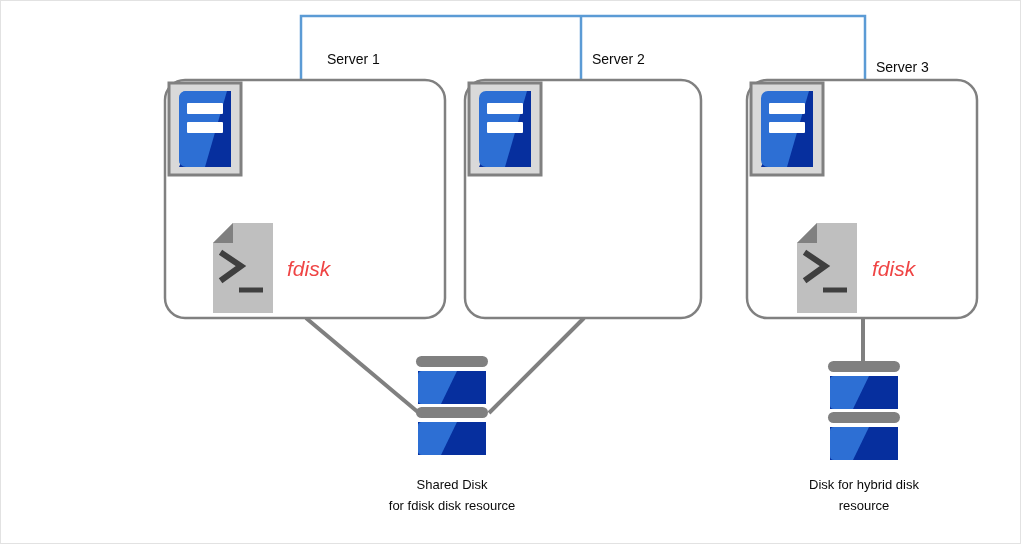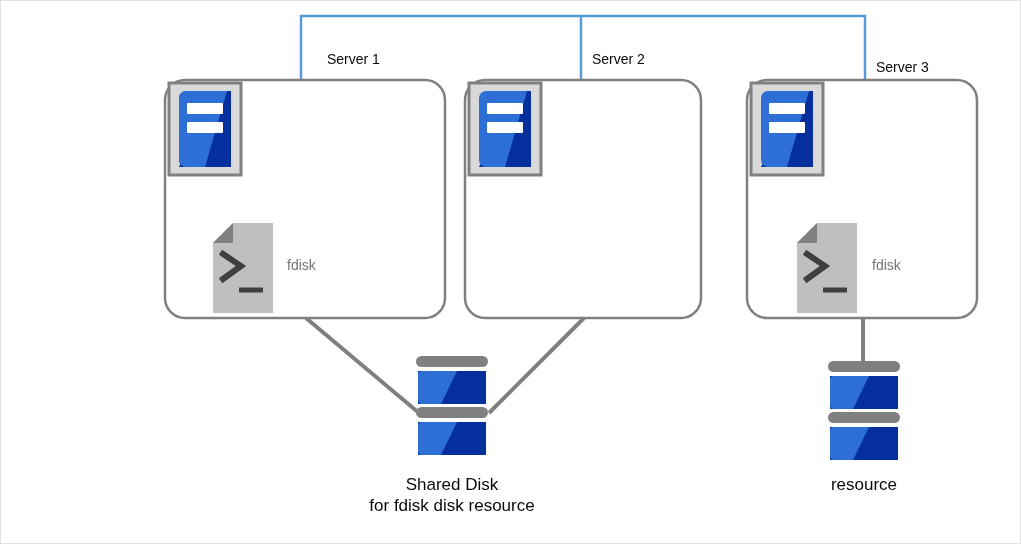--- a/index.html
+++ b/index.html
@@ -29,31 +29,32 @@
   }
   .label {
     position: absolute;
     font-size: 14px;
     color: #0a0a0a;
     white-space: nowrap;
     line-height: 1.0;
   }
   .caption {
     position: absolute;
-    font-size: 17px;
+    font-size: 13px;
     color: #0a0a0a;
     text-align: center;
     line-height: 21px;
     white-space: nowrap;
   }
   .fdisk-label {
     position: absolute;
-    font-size: 14px;
-    color: #737373;
+    font-size: 21px;
+    color: #ef4444;
     white-space: nowrap;
+    font-style: italic;
   }
 </style>
 </head>
 <body>
 
 <div id="canvas">
 
   <svg id="svg-layer" viewBox="0 0 1021 544">
     <defs>
       <linearGradient id="blueSplitA" x1="0" y1="0" x2="1" y2="0">
@@ -153,16 +154,17 @@
   <div class="fdisk-label" style="left:286px; top:256px;">fdisk</div>
 
   <div class="fdisk-label" style="left:871px; top:256px;">fdisk</div>
 
   <div class="caption" style="left:301px; top:473px; width:300px;">
     <div>Shared Disk</div>
     <div>for fdisk disk resource</div>
   </div>
 
   <div class="caption" style="left:743px; top:473px; width:240px;">
+    <div>Disk for hybrid disk</div>
     <div>resource</div>
   </div>
 
 </div>
 
 </body></html>

